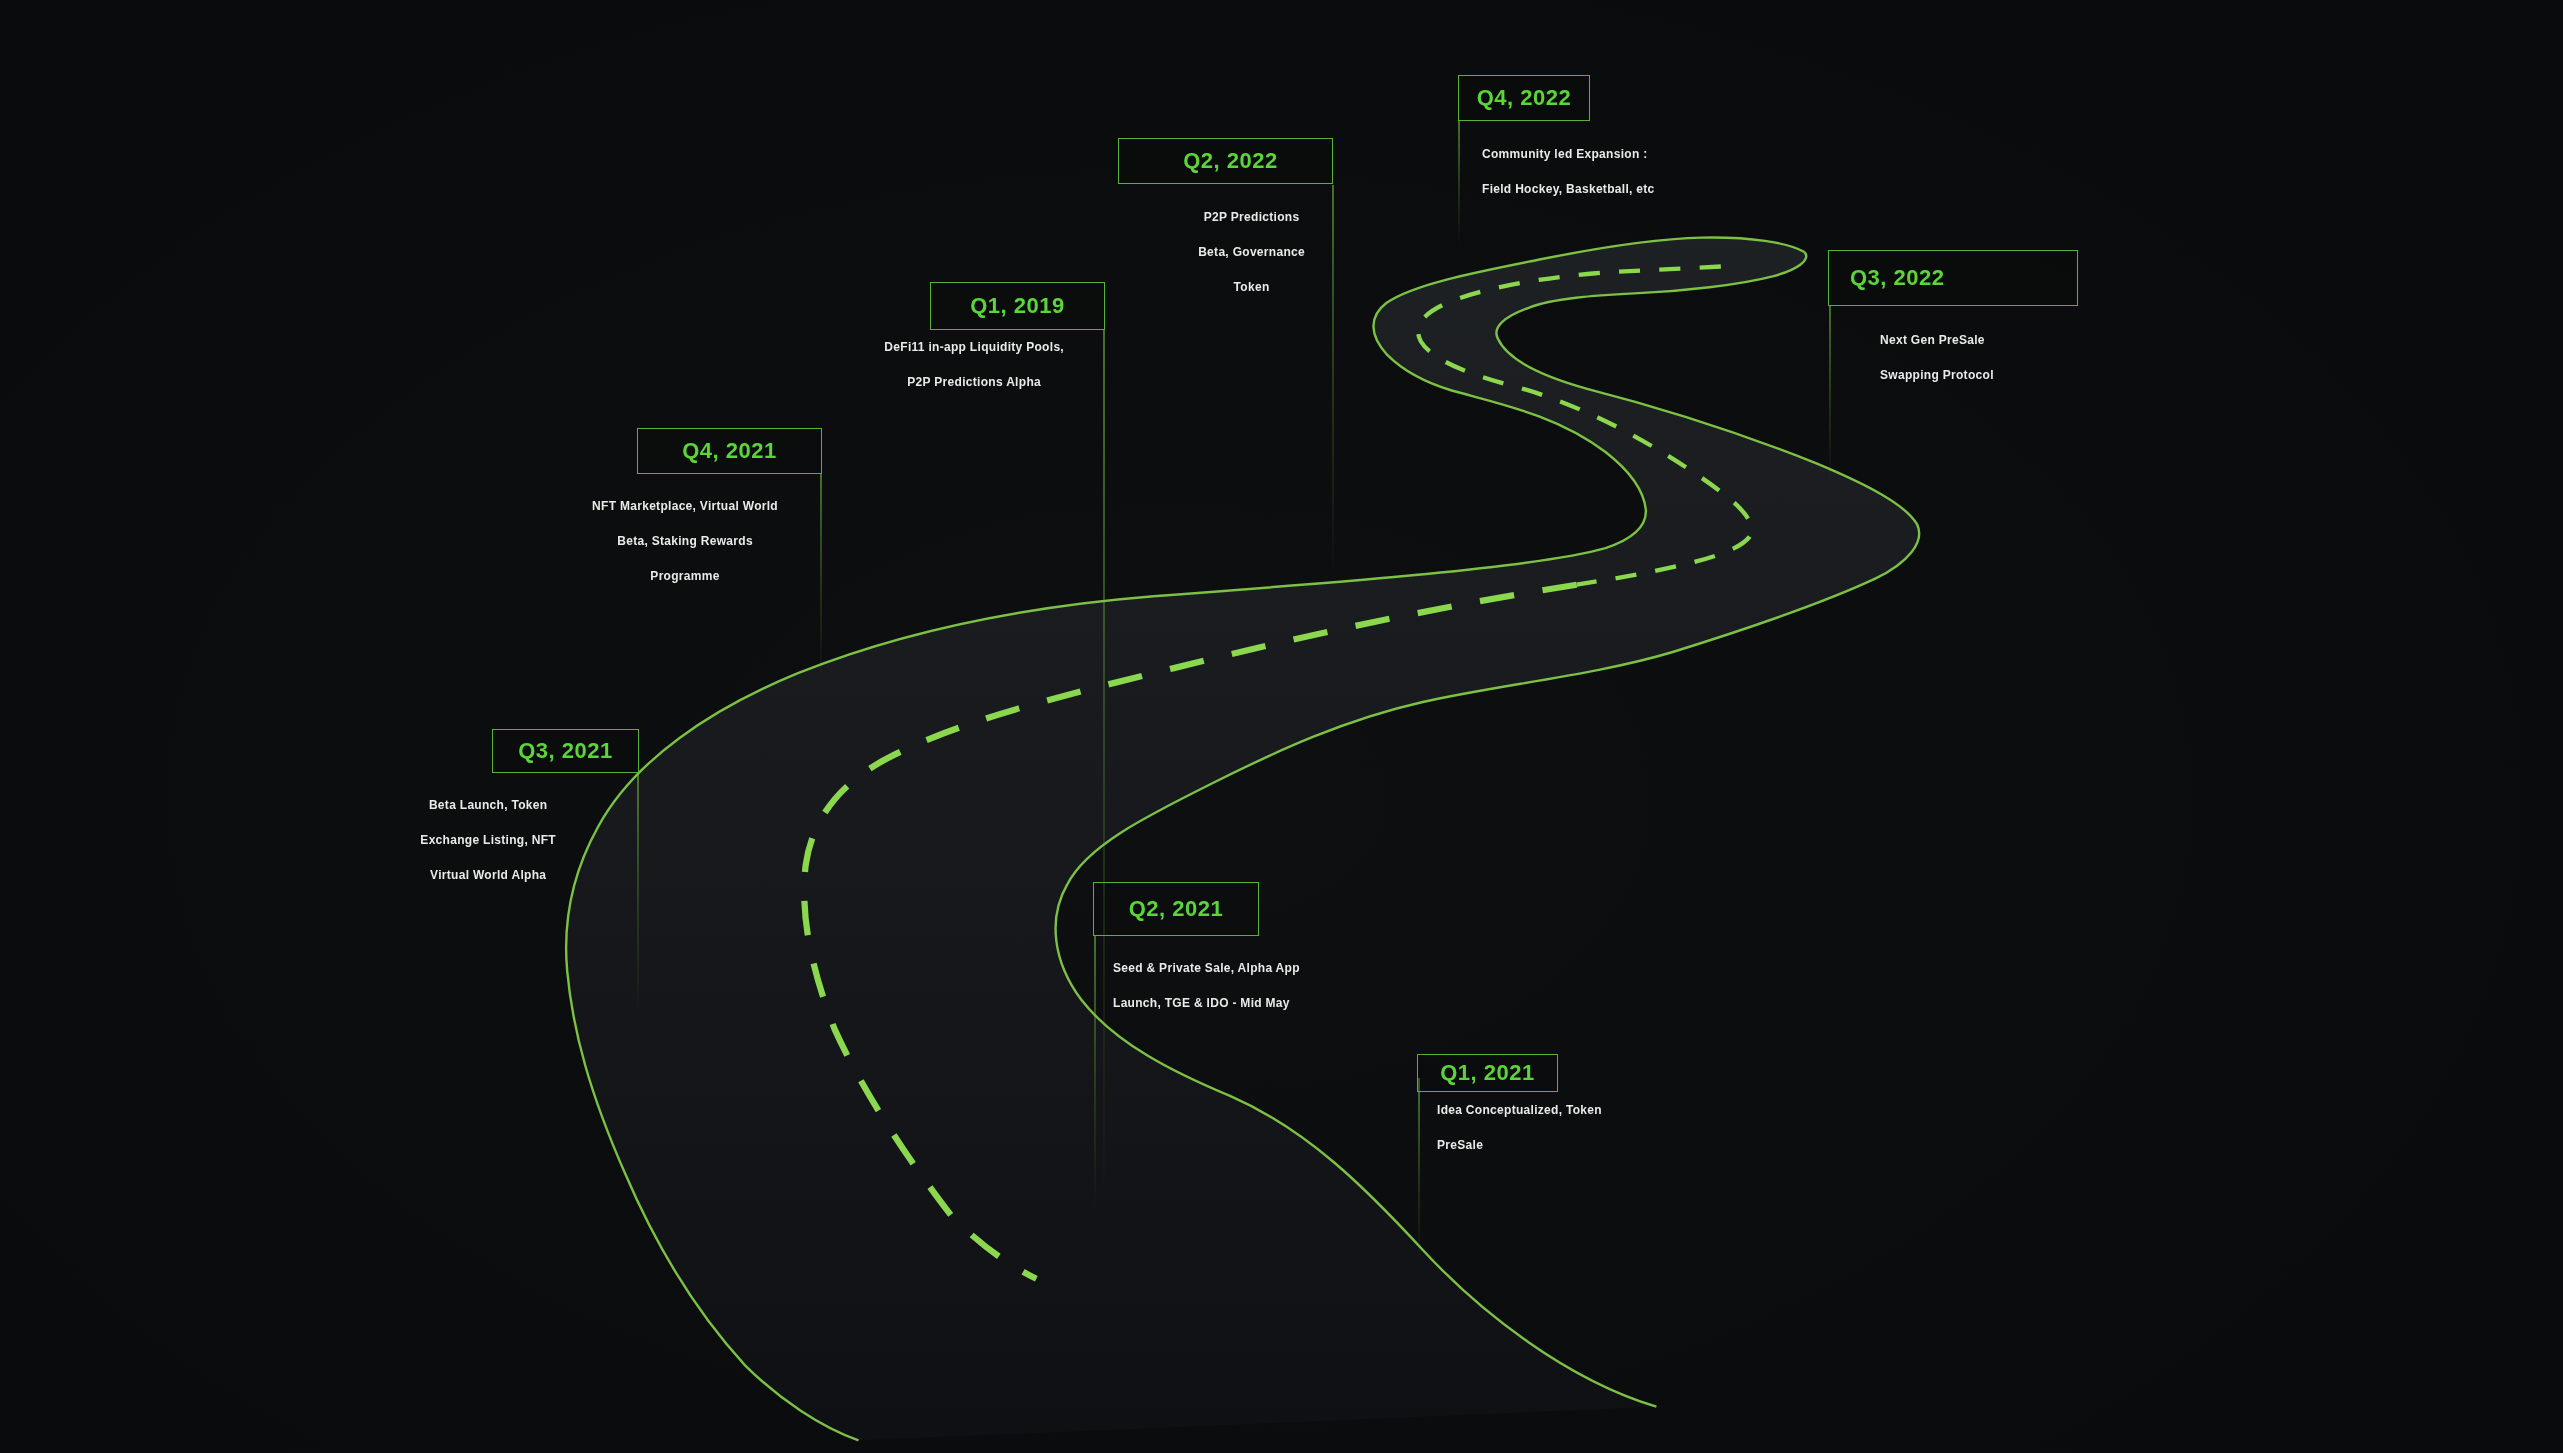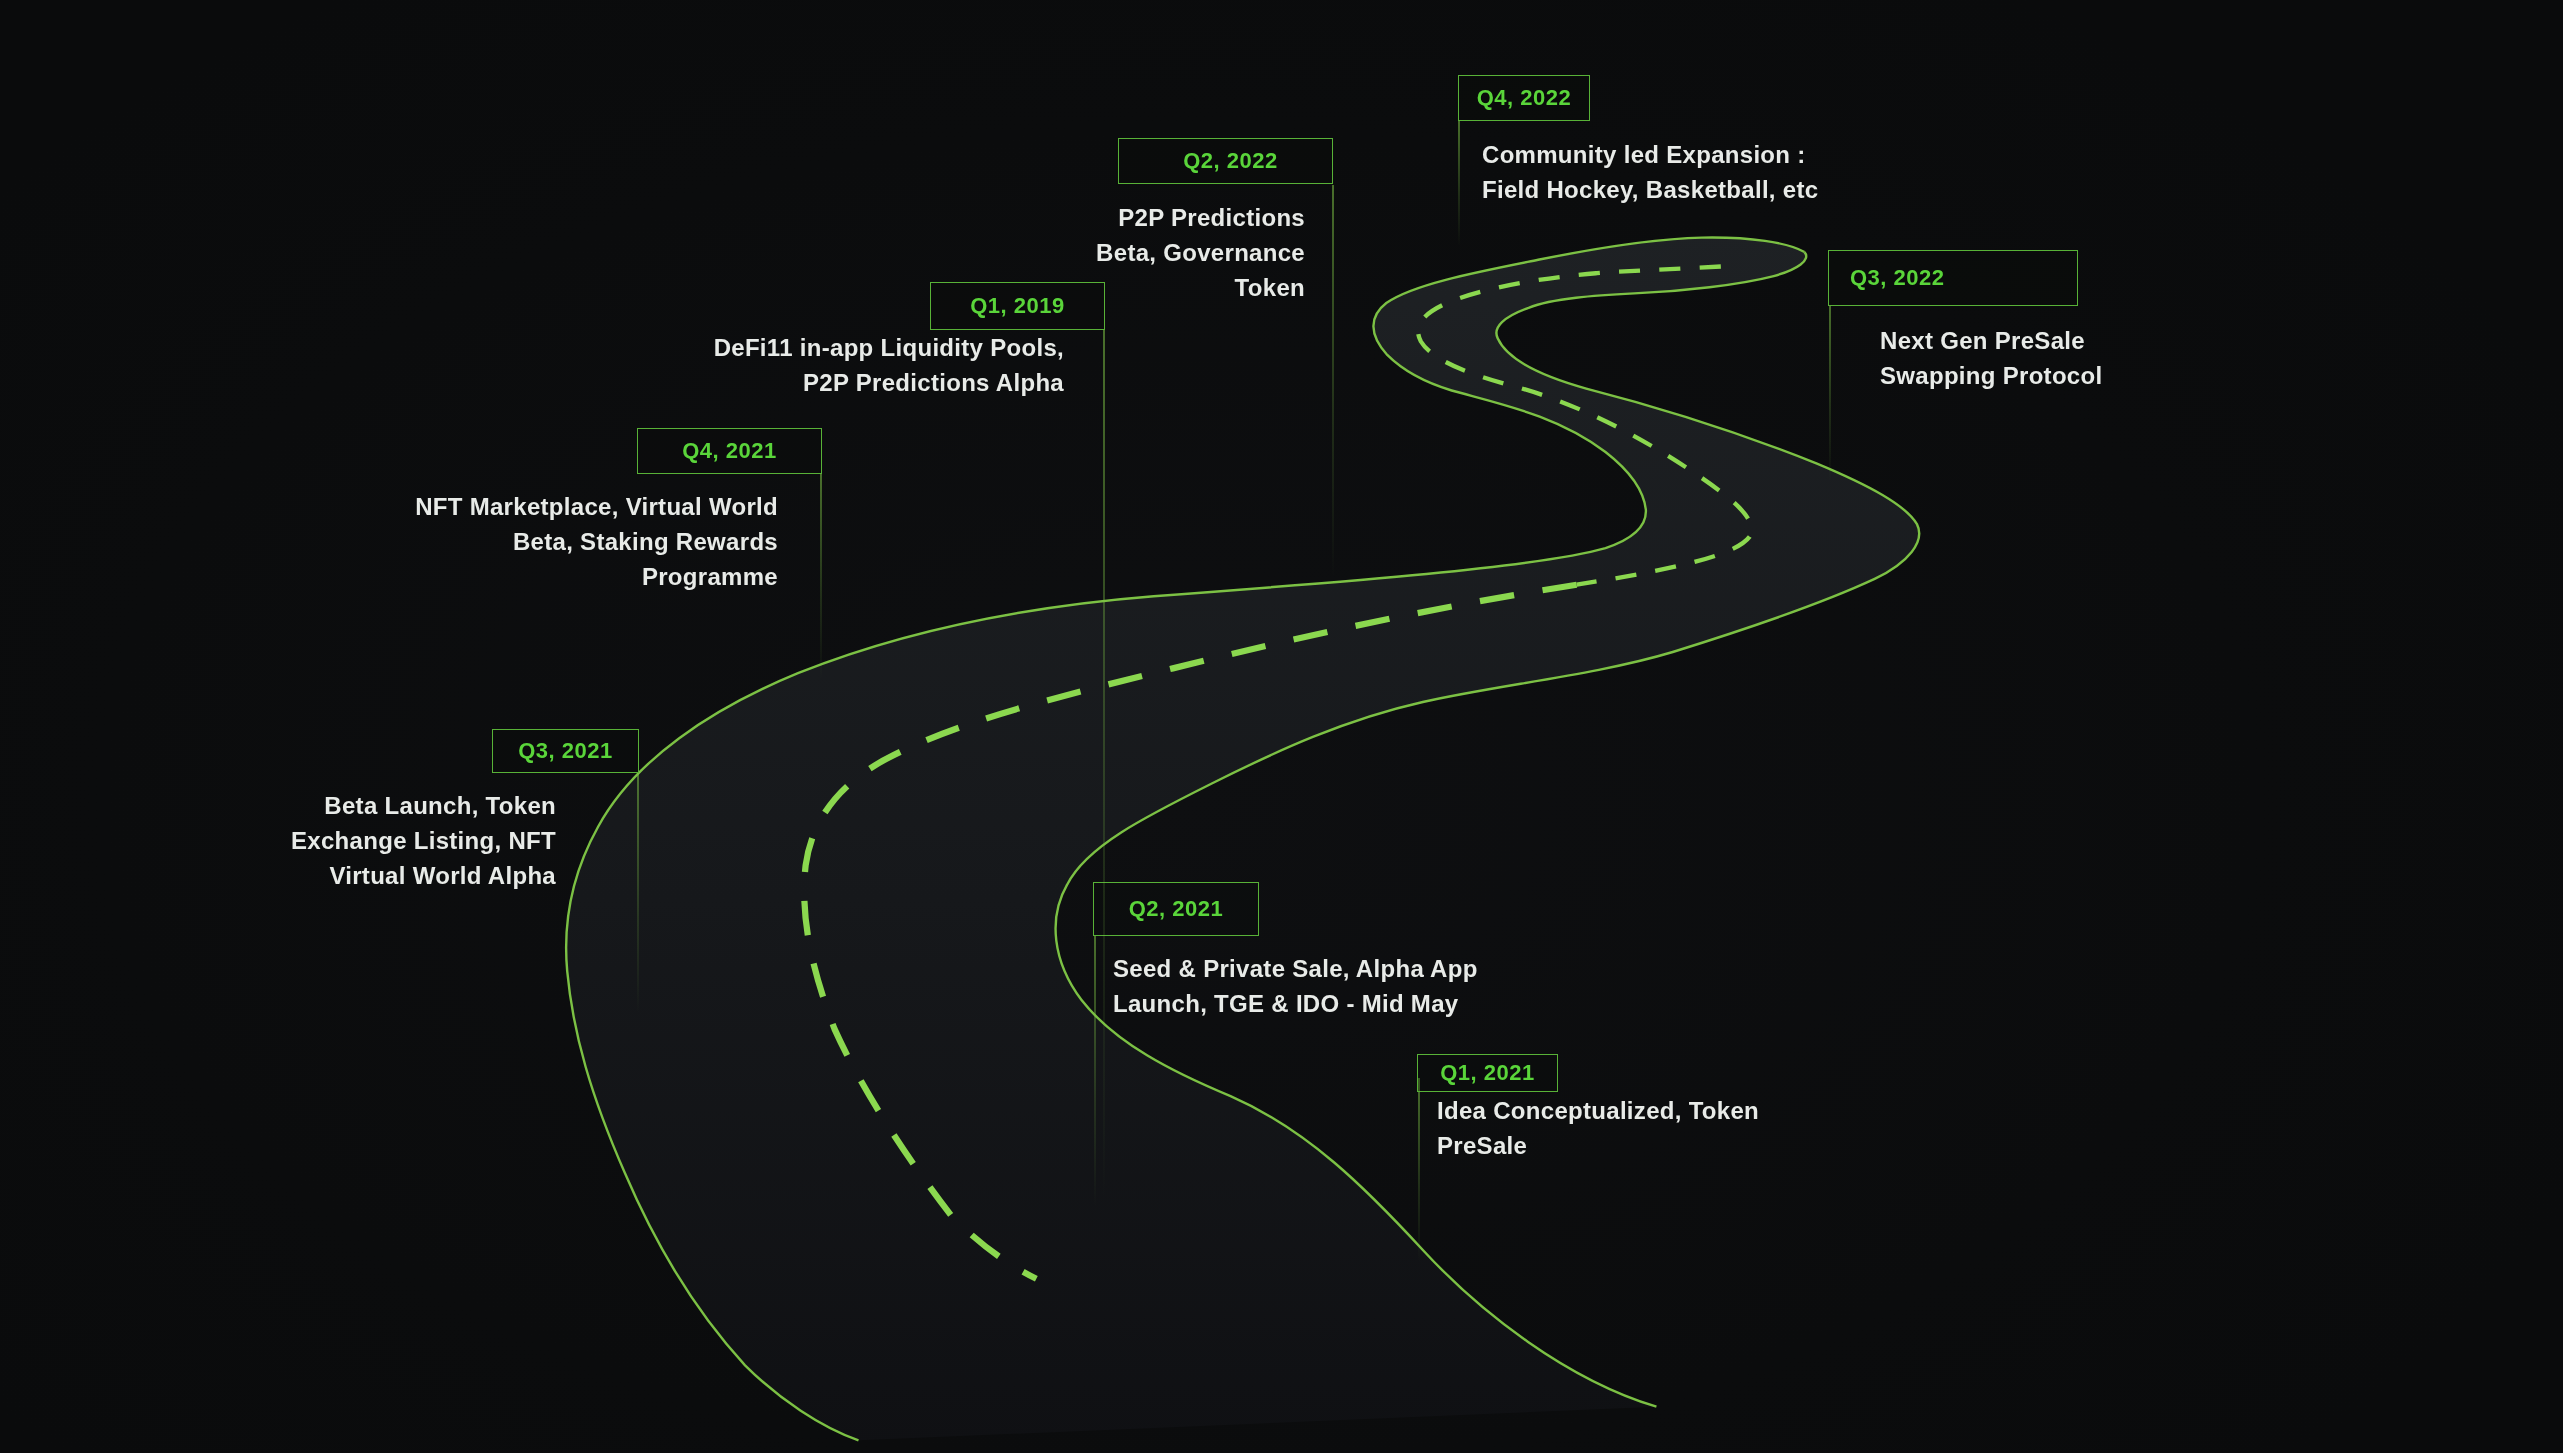--- a/index.html
+++ b/index.html
@@ -43,27 +43,27 @@
     letter-spacing: 0.5px;
     white-space: nowrap;
   }
   .milestone-box.align-left {
     justify-content: flex-start;
     padding-left: 21px;
   }
   .milestone-body {
     position: absolute;
     color: #e8ebe8;
-    font-size: 24px;
+    font-size: 12px;
     font-weight: 600;
     letter-spacing: 0.3px;
     line-height: 35px;
     white-space: nowrap;
   }
-  .milestone-body.align-right { text-align: right; }
+  .milestone-body.align-right { text-align: center; }
   .milestone-body.align-left  { text-align: left; }
   .body-line { display: block; }
 </style>
 </head>
 <body>
 
 <div id="stage">
 
   <svg id="road-svg" viewBox="0 0 2666 1512" xmlns="http://www.w3.org/2000/svg" aria-hidden="true">
     <defs>

